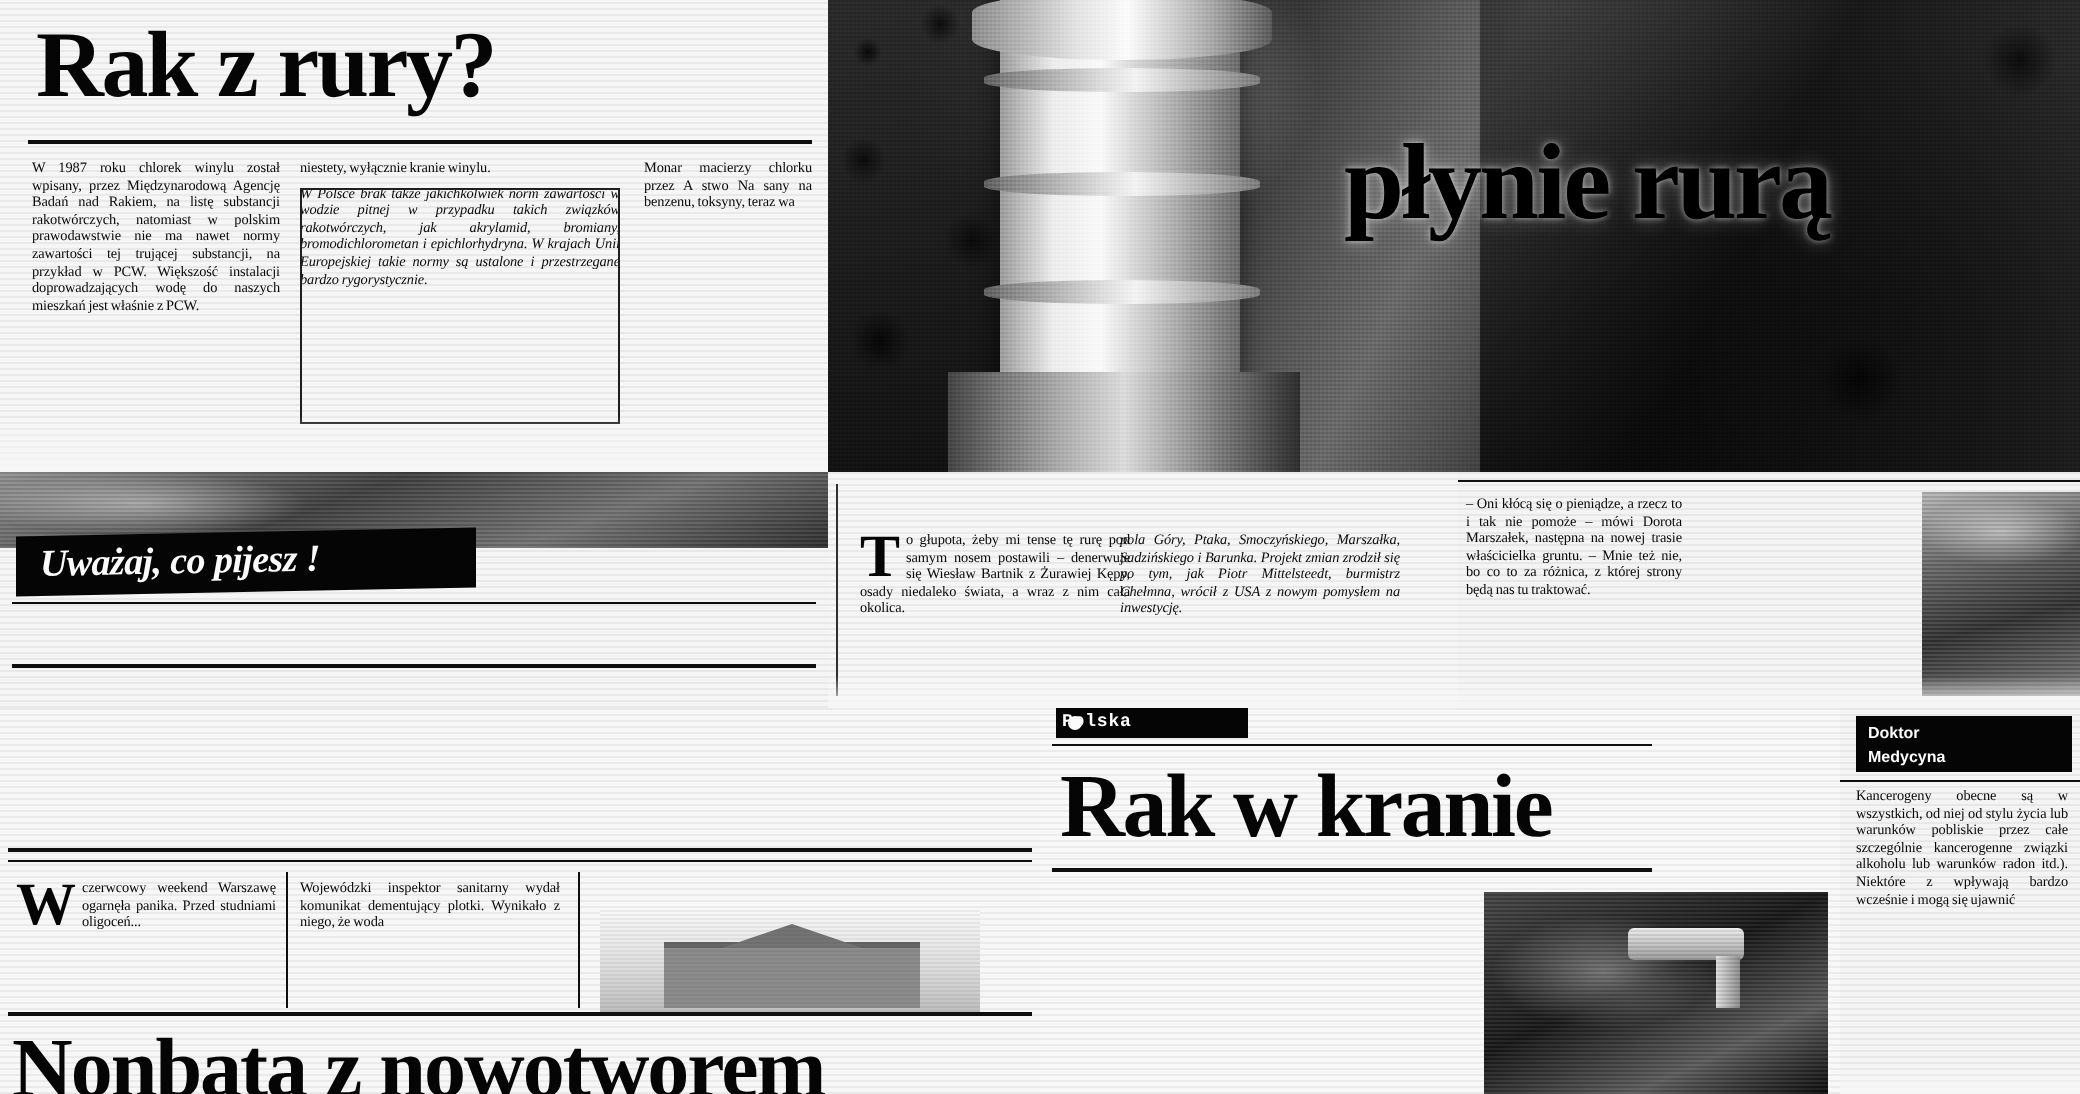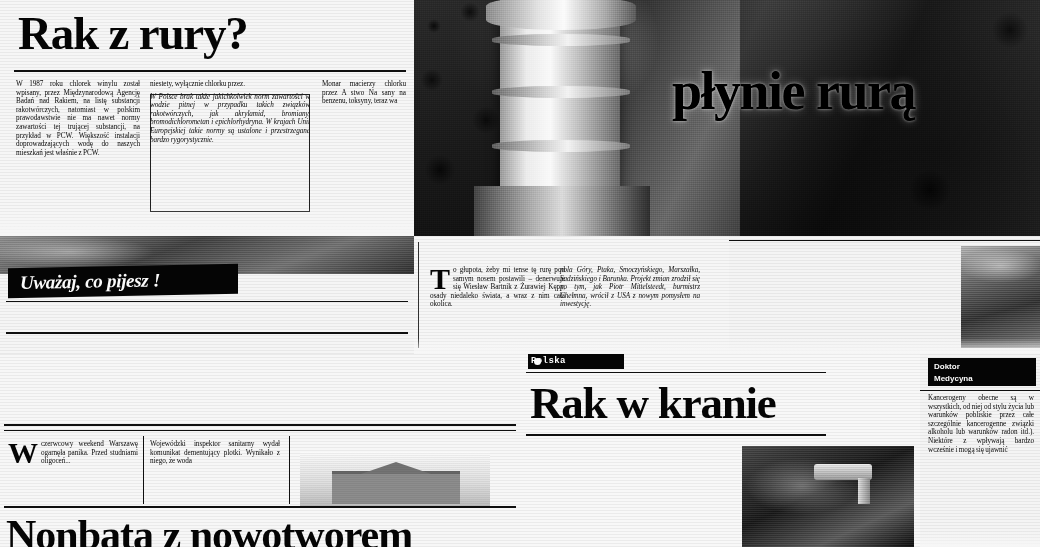--- a/index.html
+++ b/index.html
@@ -377,21 +377,21 @@
 
   <div class="panel" id="art-rak-rury">
     <div class="headline">Rak z rury?</div>
     <div class="rule hr-top"></div>
 
     <div class="rr-col body-col" id="rr-c1">
       <p>W 1987 roku chlorek winylu został wpisany, przez Międzynarodową Agencję Badań nad Rakiem, na listę substancji rakotwórczych, natomiast w polskim prawodawstwie nie ma nawet normy zawartości tej trującej substancji, na przykład w PCW. Większość instalacji doprowadzających wodę do naszych mieszkań jest właśnie z PCW.</p>
     </div>
 
     <div class="rr-col body-col" id="rr-c2">
-      <p>niestety, wyłącznie chlorku przez.</p>
+      <p>niestety, wyłącznie kranie winylu.</p>
       <p class="hl">W Polsce brak także jakichkolwiek norm zawartości w wodzie pitnej w przypadku takich związków rakotwórczych, jak akrylamid, bromiany, bromodichlorometan i epichlorhydryna. W krajach Unii Europejskiej takie normy są ustalone i przestrzegane bardzo rygorystycznie.</p>
     </div>
     <div class="rr-box"></div>
 
     <div class="rr-col body-col" id="rr-c3">
       <p>Monar macierzy chlorku przez A stwo Na sany na benzenu, toksyny, teraz wa</p>
     </div>
     <div class="rr-fade"></div>
   </div>
 
@@ -430,20 +430,23 @@
       <p>o głupota, żeby mi tense tę rurę pod samym nosem postawili – denerwuje się Wiesław Bartnik z Żurawiej Kępy, osady niedaleko świata, a wraz z nim cała okolica.</p>
     </div>
     <div class="tg-col body-col" id="tg-c2">
       <p>pola Góry, Ptaka, Smoczyńskiego, Marszałka, Sadzińskiego i Barunka. Projekt zmian zrodził się po tym, jak Piotr Mittelsteedt, burmistrz Chełmna, wrócił z USA z nowym pomysłem na inwestycję.</p>
     </div>
     <div class="edge-fade"></div>
   </div>
 
   <div class="panel" id="art-onikloca">
     <div class="rule hr-top"></div>
+    <div class="ok-col body-col" id="ok-c1">
+      <p>– Oni kłócą się o pieniądze, a rzecz to i tak nie pomoże – mówi Dorota Marszałek, następna na nowej trasie właścicielka gruntu. – Mnie też nie, bo co to za różnica, z której strony będą nas tu traktować.</p>
+    </div>
     <div class="ok-photo">
       <div class="g"></div>
     </div>
     <div class="edge-fade"></div>
   </div>
 
   <div class="panel" id="art-wodociagu">
     <div class="rule hr-a"></div>
     <div class="rule hr-b"></div>
     <div class="rule wd-vr1"></div>

